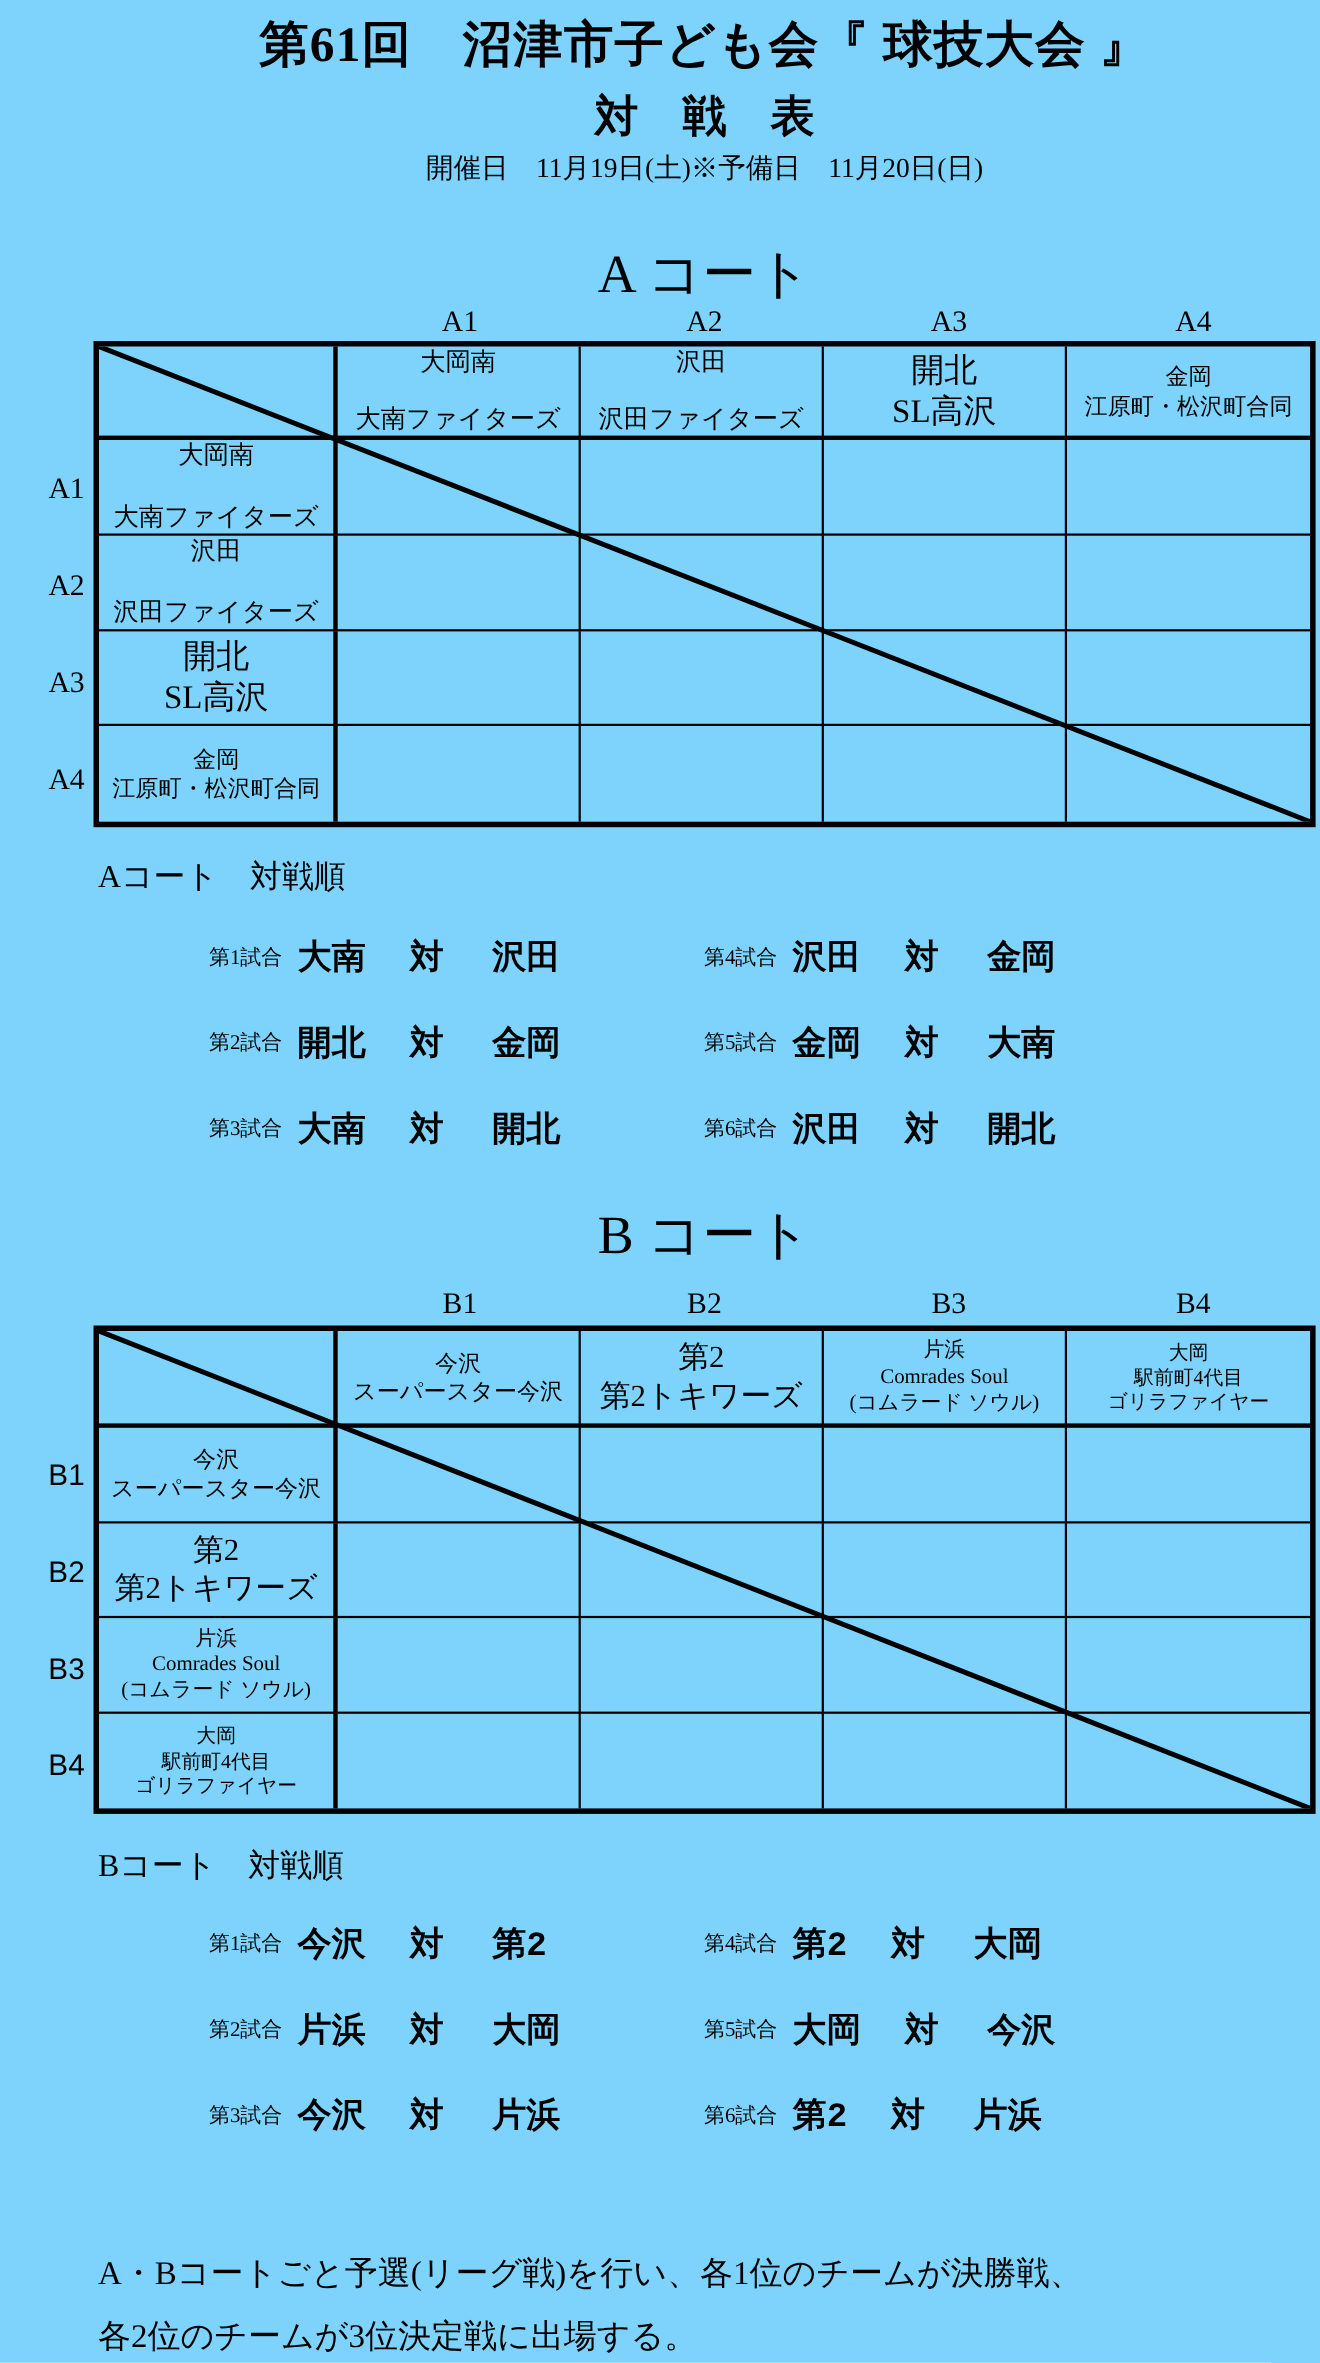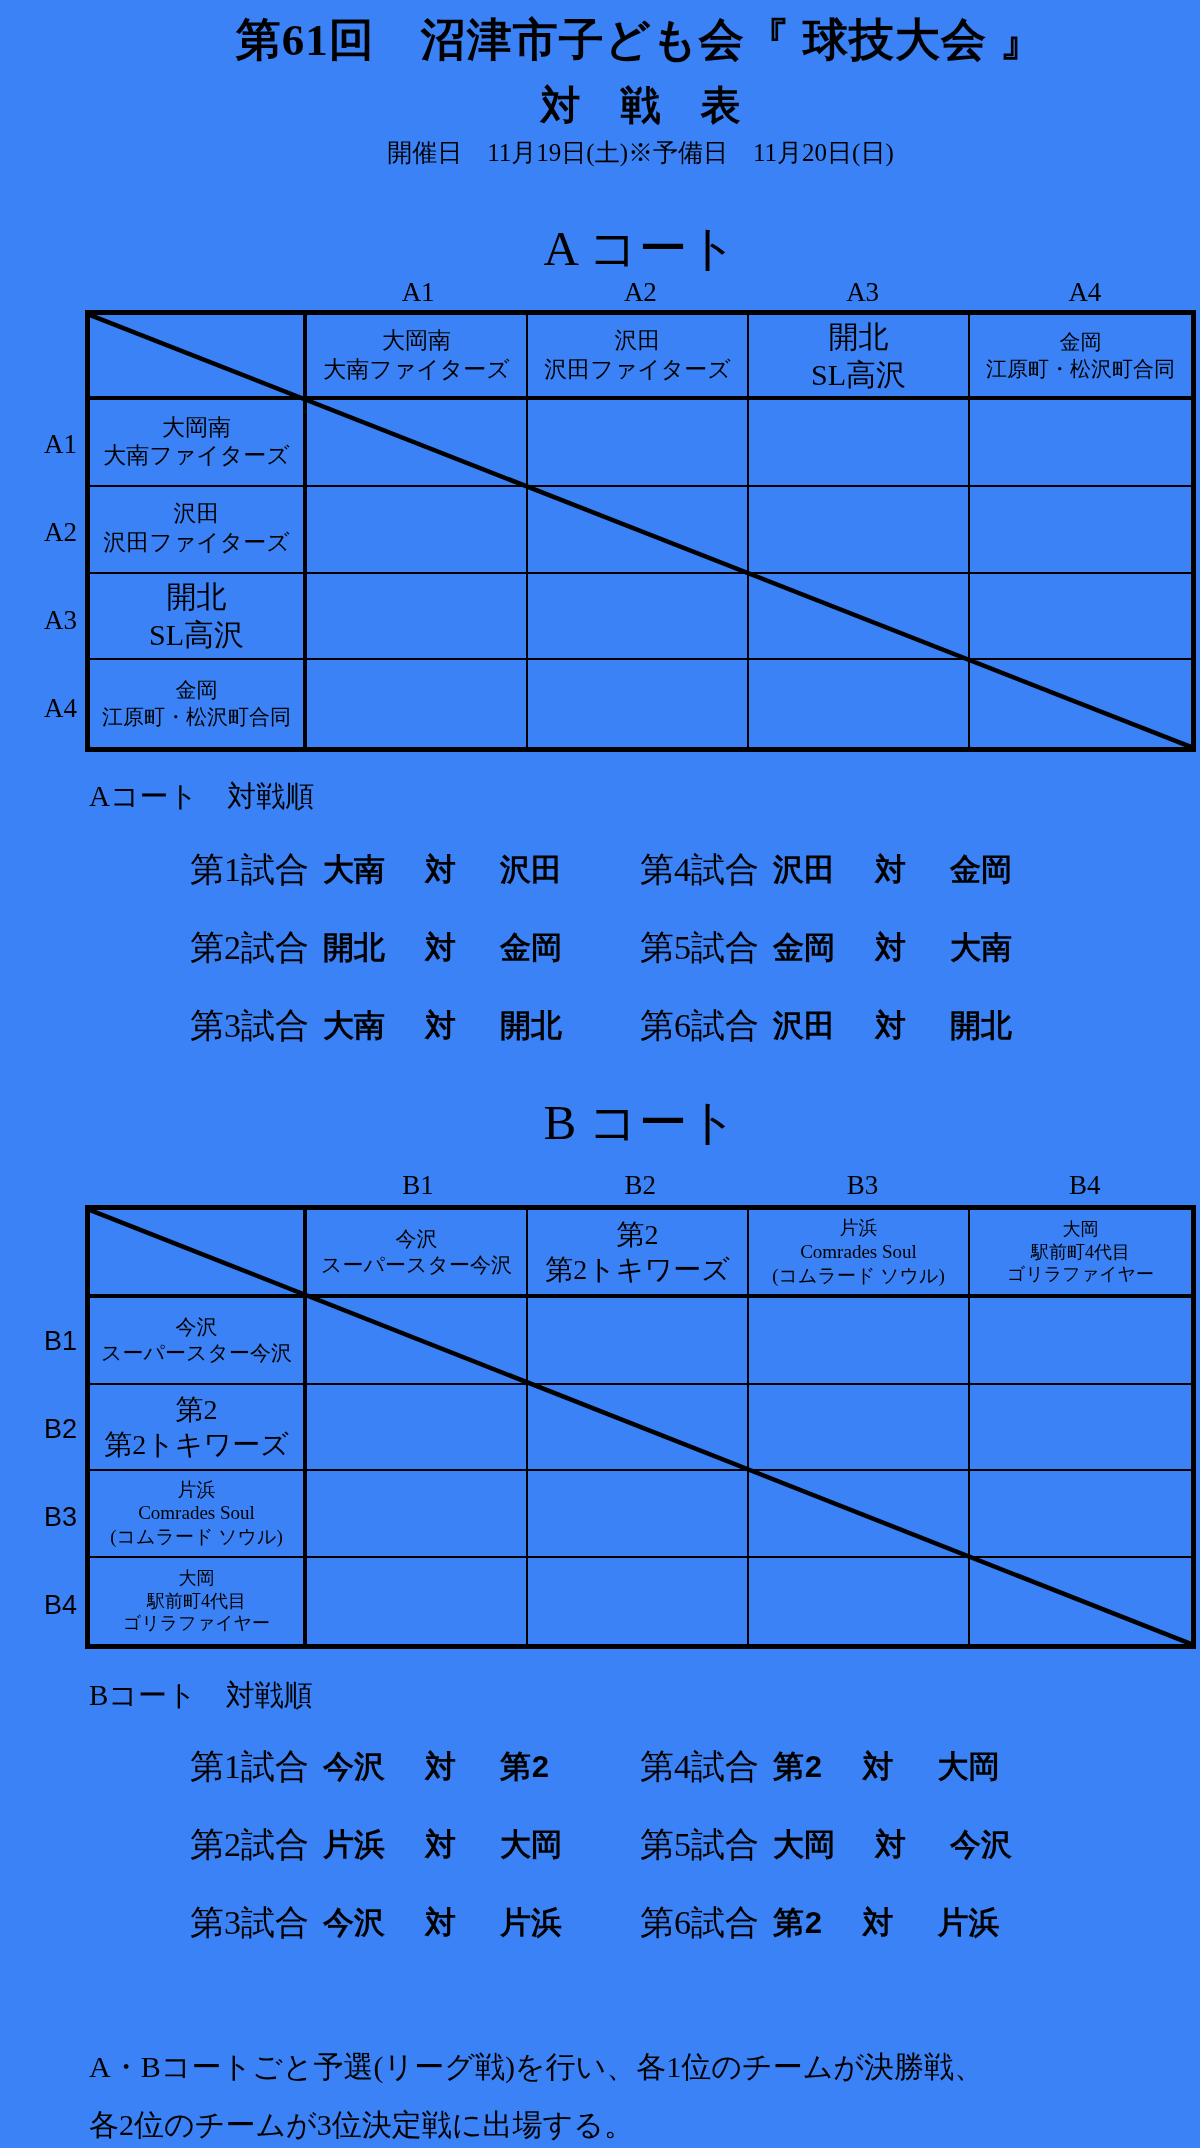--- a/index.html
+++ b/index.html
@@ -1,18 +1,18 @@
 <!DOCTYPE html>
 <html><head>
 <meta charset="utf-8">
 <style>
   html,body{margin:0;padding:0;background:#e8e8e8;}
   .page{
     position:relative;width:1200px;height:2148px;margin:0 auto;
-    background:#3b82f6;color:#000;
+    background:#7dd3fc;color:#000;
     font-family:"Liberation Serif","DejaVu Serif",serif;
     overflow:hidden;
   }
   .abs{position:absolute;}
   .ctr{left:85px;width:1111px;text-align:center;}
 
   .title{top:10px;font-size:45px;font-weight:600;letter-spacing:1px;}
   .subtitle{top:78px;font-size:40px;font-weight:700;}
   .dateline{top:136px;font-size:25px;}
   .court-title{font-size:49px;font-weight:500;}
@@ -43,37 +43,37 @@
     display:flex;flex-direction:column;align-items:center;justify-content:center;
     line-height:1.25;text-align:center;
   }
   .thickR{border-right-width:4.5px;}
   .thickB{border-bottom-width:4.5px;}
   .noR{border-right:none;}
   .noB{border-bottom:none;}
   .diag{position:absolute;left:0;top:0;width:100%;height:100%;pointer-events:none;}
 
   
-  .tA0,.tA1{font-size:23px;}
+  .tA0,.tA1{font-size:23px;justify-content:space-between;}
   .tA2{font-size:30px;}
   .tA3{font-size:21px;}
   .tB0{font-size:21px;}
   .tB1{font-size:28px;}
   .tB2{font-size:19px;}
   .tB3{font-size:18px;}
 
   
   .order-heading{left:89px;font-size:29px;}
   .order-heading.a{top:777px;}
   .order-heading.b{top:1676px;}
   .match-grid{left:190px;display:grid;grid-template-columns:450px 450px;grid-auto-rows:78px;}
   .match-grid.a{top:831px;}
   .match-grid.b{top:1728px;}
   .match{display:flex;align-items:center;}
-  .m-label{font-size:34px;margin-right:14px;font-family:Liberation Serif, serif;}
+  .m-label{font-size:19px;margin-right:14px;font-family:Liberation Serif, serif;}
   .m-team,.m-vs{
     font-family:Liberation Mono, monospace;
     font-weight:700;font-size:31px;
   }
   .m-vs{margin:0 44px 0 40px;}
 
   .footer{left:89px;top:2038px;font-size:30px;line-height:58px;}
 </style>
 </head>
 <body>

